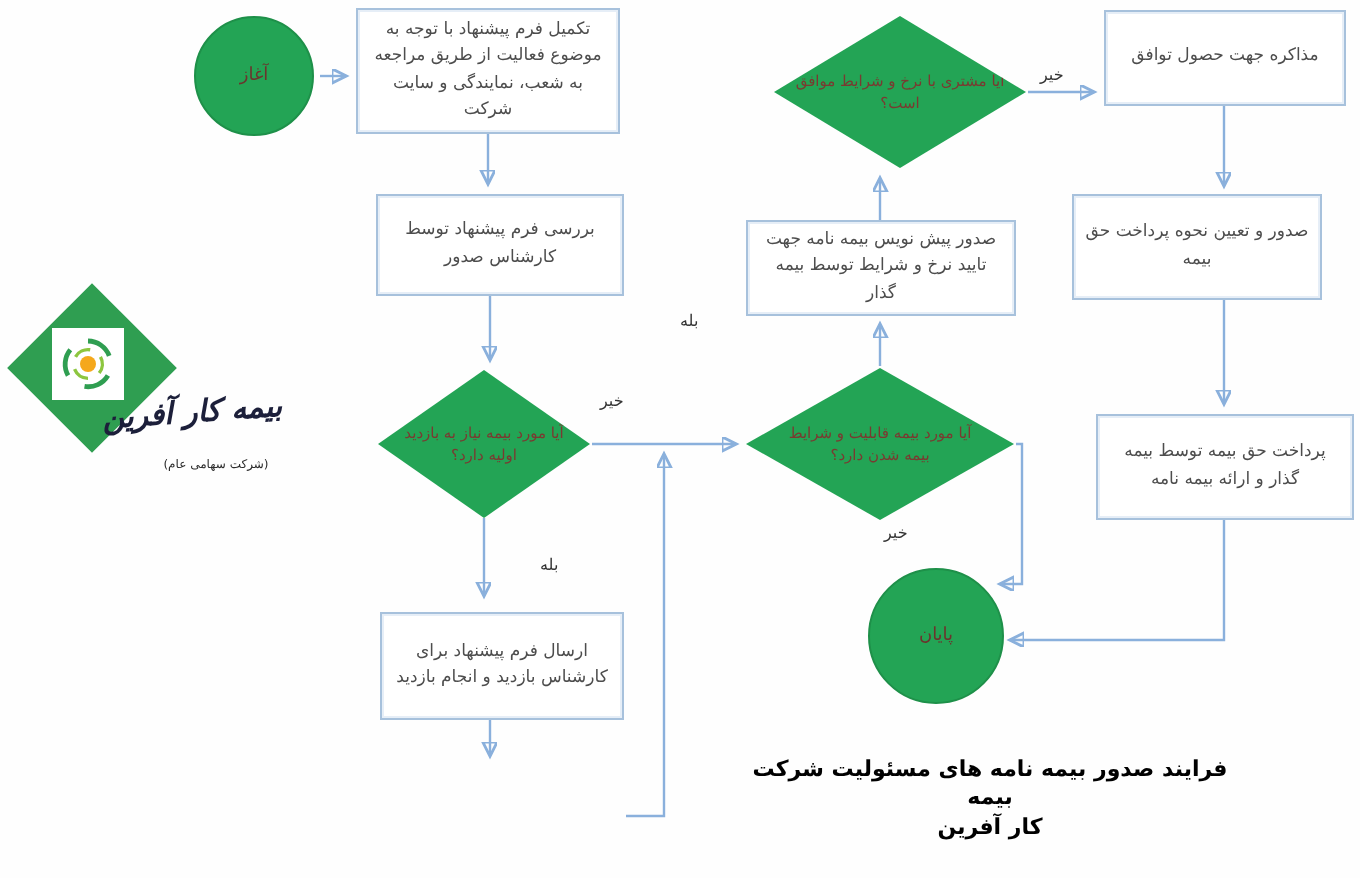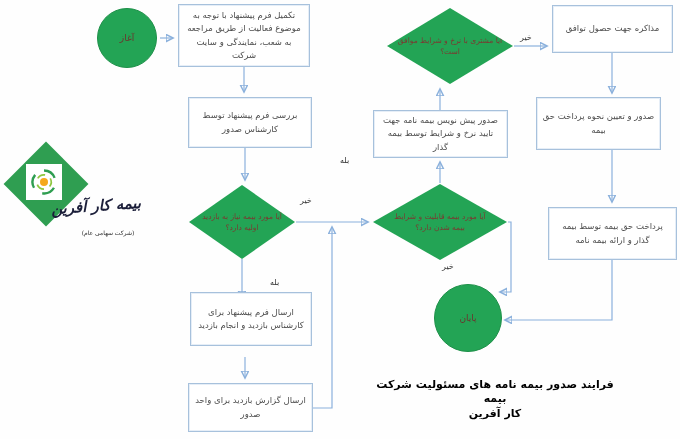--- a/index.html
+++ b/index.html
@@ -62,25 +62,22 @@
   <div class="node terminal" style="left:434px;top:284px;width:68px;height:68px;">
     <span>پایان</span>
   </div>
 
   <div class="node proc" style="left:178px;top:4px;width:132px;height:63px;">
     <span>تکمیل فرم پیشنهاد با توجه به موضوع فعالیت از طریق مراجعه به شعب، نمایندگی و سایت شرکت</span>
   </div>
   <div class="node proc" style="left:188px;top:97px;width:124px;height:51px;">
     <span>بررسی فرم پیشنهاد توسط کارشناس صدور</span>
   </div>
-  <div class="node proc" style="left:190px;top:292px;width:122px;height:54px;">
+  <div class="node proc" style="left:190px;top:306px;width:122px;height:54px;">
     <span>ارسال فرم پیشنهاد برای کارشناس بازدید و انجام بازدید</span>
-  </div>
-  <div class="node proc" style="left:188px;top:383px;width:125px;height:49px;">
-    <span>ارسال گزارش بازدید برای واحد صدور</span>
   </div>
   <div class="node proc" style="left:373px;top:110px;width:135px;height:48px;">
     <span>صدور پیش نویس بیمه نامه جهت تایید نرخ و شرایط توسط بیمه گذار</span>
   </div>
   <div class="node proc" style="left:552px;top:5px;width:121px;height:48px;">
     <span>مذاکره جهت حصول توافق</span>
   </div>
   <div class="node proc" style="left:536px;top:97px;width:125px;height:53px;">
     <span>صدور و تعیین نحوه پرداخت حق بیمه</span>
   </div>

